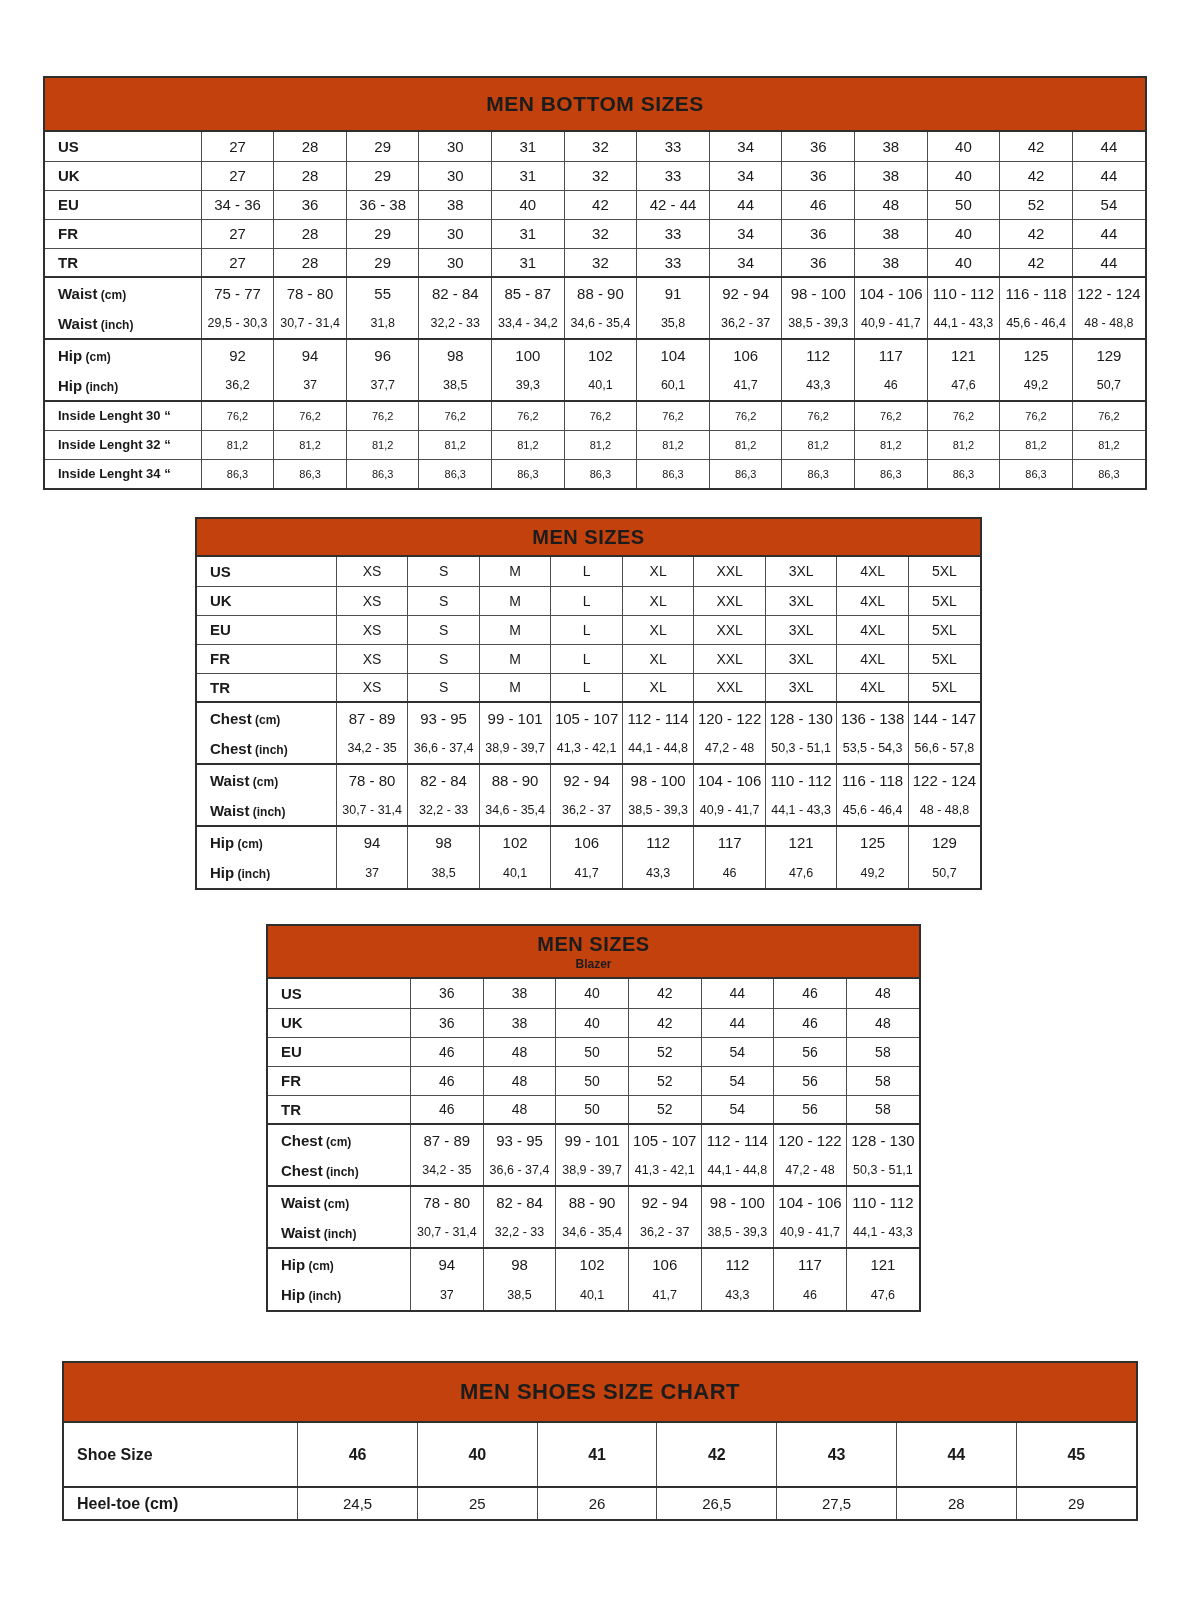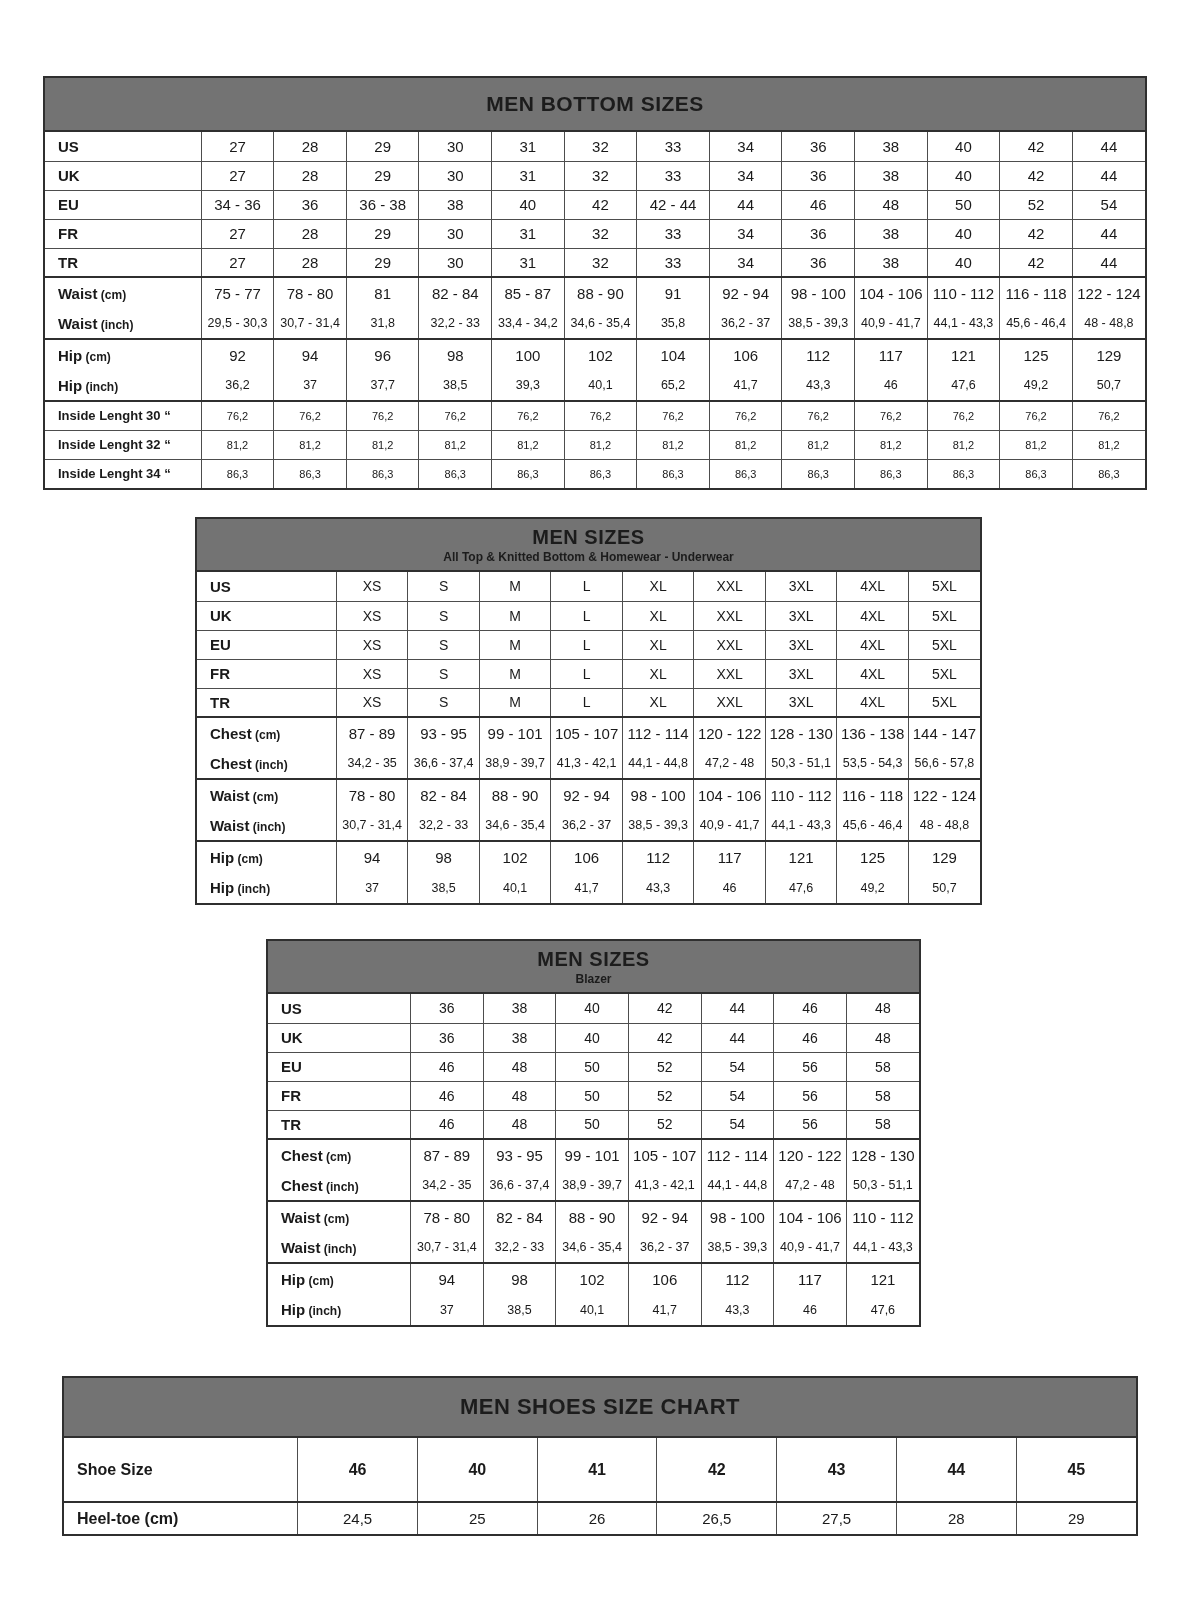--- a/index.html
+++ b/index.html
@@ -14,21 +14,21 @@
   section.size-table {
     border: 2px solid #2f2f2f;
     background: #ffffff;
   }
   .t1 { margin: 76px 0 0 43px;  width: 1104px; }
   .t2 { margin: 27px 0 0 195px; width: 787px; }
   .t3 { margin: 34px 0 0 266px; width: 655px; }
   .t4 { margin: 49px 0 0 62px;  width: 1076px; }
 
   header.band {
-    background: #737373;
+    background: #c2410c;
     border-bottom: 2px solid #2f2f2f;
     text-align: center;
   }
   .t1 header.band { padding: 14px 0; }
   .t2 header.band, .t3 header.band { padding: 7px 0 6px; }
   .t4 header.band { padding: 16px 17px; }
   .band .title { font-weight: bold; font-size: 21px; letter-spacing: .5px; color: #1c1c1c; }
   .t2 .band .title, .t3 .band .title { font-size: 20px; }
   .t4 .band .title { font-size: 22px; }
   .band .subtitle { font-weight: bold; font-size: 12px; margin-top: 1px; color: #1c1c1c; }
@@ -171,21 +171,21 @@
             <td>36</td>
             <td>38</td>
             <td>40</td>
             <td>42</td>
             <td>44</td>
           </tr>
           <tr class="kind-cm div-thick">
             <th><span class="lbl">Waist</span><span class="unit"> (cm)</span></th>
             <td>75 - 77</td>
             <td>78 - 80</td>
-            <td>81</td>
+            <td>55</td>
             <td>82 - 84</td>
             <td>85 - 87</td>
             <td>88 - 90</td>
             <td>91</td>
             <td>92 - 94</td>
             <td>98 - 100</td>
             <td>104 - 106</td>
             <td>110 - 112</td>
             <td>116 - 118</td>
             <td>122 - 124</td>
@@ -223,21 +223,21 @@
             <td>129</td>
           </tr>
           <tr class="kind-inch div-none">
             <th><span class="lbl">Hip</span><span class="unit"> (inch)</span></th>
             <td>36,2</td>
             <td>37</td>
             <td>37,7</td>
             <td>38,5</td>
             <td>39,3</td>
             <td>40,1</td>
-            <td>65,2</td>
+            <td>60,1</td>
             <td>41,7</td>
             <td>43,3</td>
             <td>46</td>
             <td>47,6</td>
             <td>49,2</td>
             <td>50,7</td>
           </tr>
           <tr class="kind-len div-thick">
             <th><span class="lbl">Inside Lenght 30 “</span></th>
             <td>76,2</td>
@@ -286,21 +286,20 @@
             <td>86,3</td>
             <td>86,3</td>
           </tr>
         </tbody>
       </table>
   </section>
 
   <section class="size-table t2">
     <header class="band">
       <div class="title">MEN SIZES</div>
-      <div class="subtitle">All Top &amp; Knitted Bottom &amp; Homewear - Underwear</div>
     </header>
     <table>
         <colgroup>
           <col style="width: 17.8%;">
           <col style="width: 9.133%;">
           <col style="width: 9.133%;">
           <col style="width: 9.133%;">
           <col style="width: 9.133%;">
           <col style="width: 9.133%;">
           <col style="width: 9.133%;">

